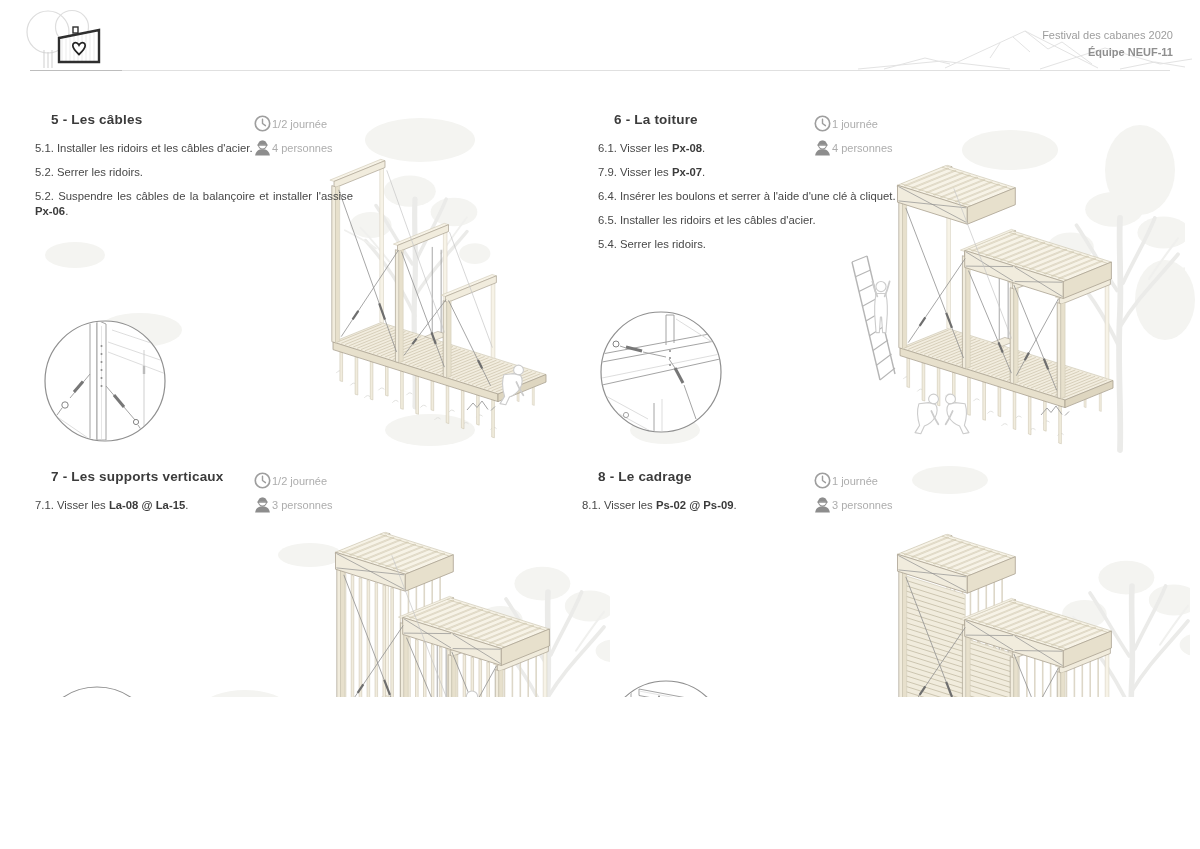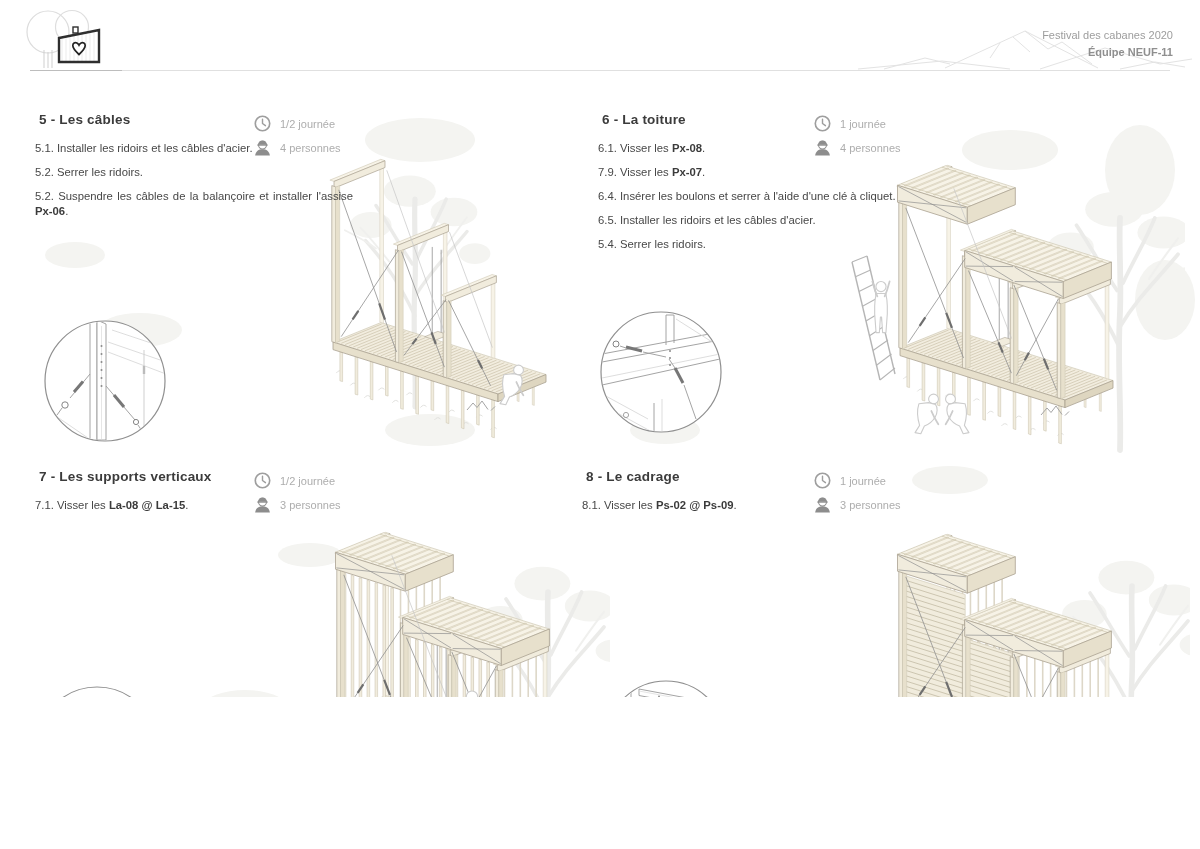--- a/index.html
+++ b/index.html
@@ -1,25 +1,25 @@
 <!DOCTYPE html>
 <html><head>
 <meta charset="utf-8">
 <style>
   html,body{margin:0;padding:0;background:#fff;}
   .page{position:relative;width:1200px;height:697px;background:#ffffff;overflow:hidden;
         font-family:"Liberation Sans",sans-serif;}
   .abs{position:absolute;}
   svg.draw{position:absolute;}
   .sec{position:absolute;width:318px;}
-  .stitle{font-size:13.5px;font-weight:bold;color:#3b3b3b;margin:0 0 14px 4px;letter-spacing:.2px;}
+  .stitle{font-size:13.5px;font-weight:bold;color:#3b3b3b;margin:0 0 14px 16px;letter-spacing:.2px;}
   .steps p{font-size:11.3px;color:#474747;margin:0 0 9px 0;line-height:1.32;text-align:justify;}
   .steps .b{font-weight:bold;color:#3b3b3b;}
   .meta{position:absolute;display:flex;flex-direction:column;gap:6px;}
-  .mrow{display:flex;align-items:center;gap:8px;}
+  .mrow{display:flex;align-items:center;}
   .mlabel{font-size:11px;color:#adadad;}
   .hdr-text{position:absolute;right:27px;top:27px;text-align:right;font-size:11px;
             color:#9d9d9d;line-height:1.55;}
   .hdr-text .team{font-weight:bold;color:#8f8f8f;}
   .pagenum{position:absolute;left:33px;top:824px;font-size:16px;color:#8a8a8a;}
   .z0{z-index:0}.z1{z-index:1}.z2{z-index:2}
 </style>
 </head>
 <body>
 

